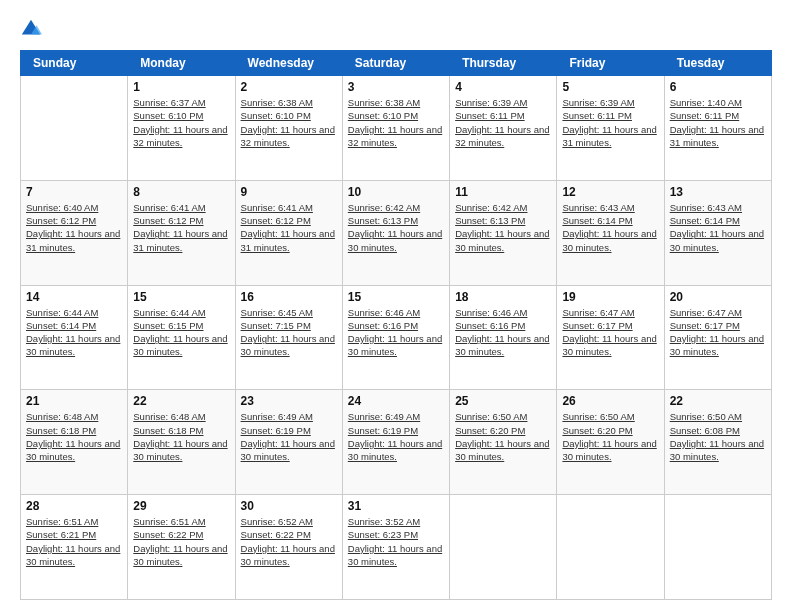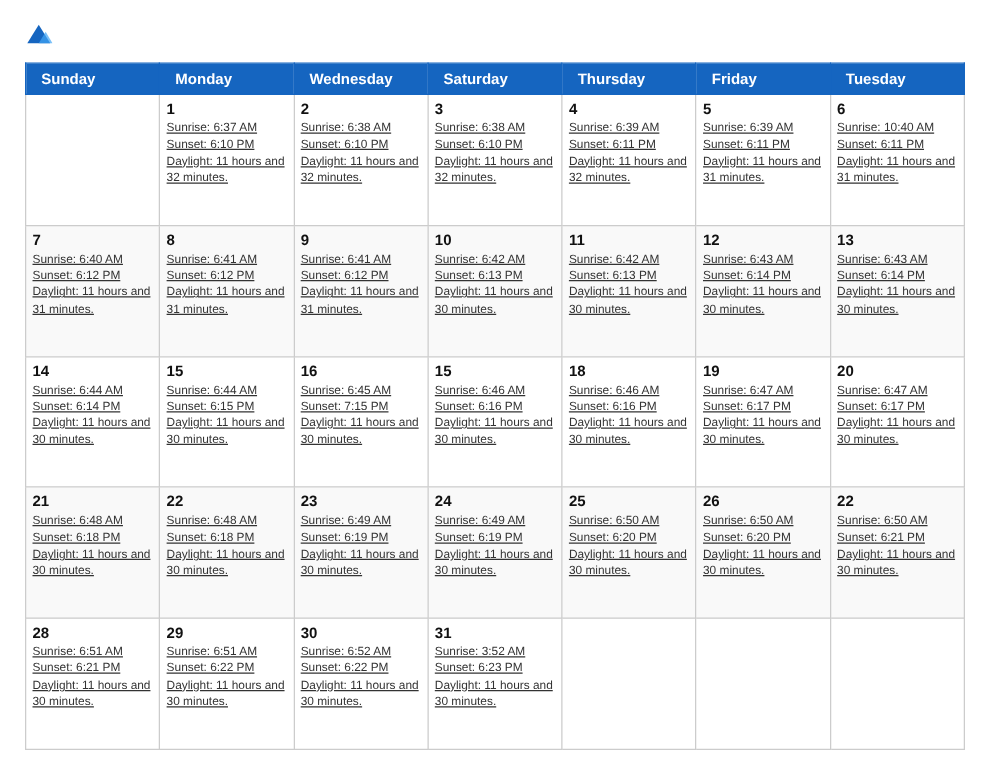--- a/index.html
+++ b/index.html
@@ -163,21 +163,21 @@
           </td>
           <td>
             <span class="day-num">5</span>
             <div class="day-info">Sunrise: 6:39 AM
 Sunset: 6:11 PM
 Daylight: 11 hours
 and 31 minutes.</div>
           </td>
           <td>
             <span class="day-num">6</span>
-            <div class="day-info">Sunrise: 10:40 AM
+            <div class="day-info">Sunrise: 1:40 AM
 Sunset: 6:11 PM
 Daylight: 11 hours
 and 31 minutes.</div>
           </td>
         </tr>
         <tr>
           <td>
             <span class="day-num">7</span>
             <div class="day-info">Sunrise: 6:40 AM
 Sunset: 6:12 PM
@@ -317,21 +317,21 @@
           <td>
             <span class="day-num">26</span>
             <div class="day-info">Sunrise: 6:50 AM
 Sunset: 6:20 PM
 Daylight: 11 hours
 and 30 minutes.</div>
           </td>
           <td>
             <span class="day-num">22</span>
             <div class="day-info">Sunrise: 6:50 AM
-Sunset: 6:21 PM
+Sunset: 6:08 PM
 Daylight: 11 hours
 and 30 minutes.</div>
           </td>
         </tr>
         <tr>
           <td>
             <span class="day-num">28</span>
             <div class="day-info">Sunrise: 6:51 AM
 Sunset: 6:21 PM
 Daylight: 11 hours

